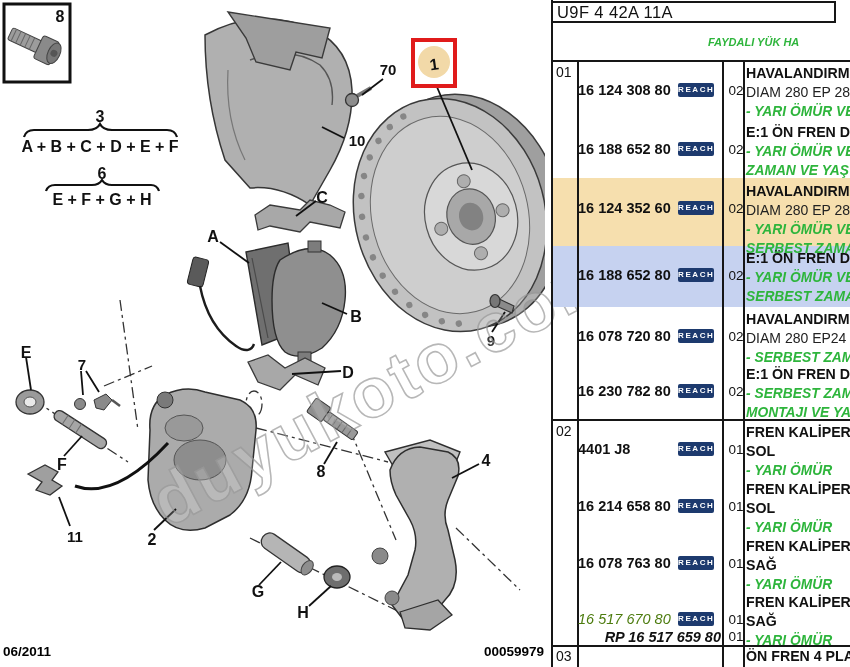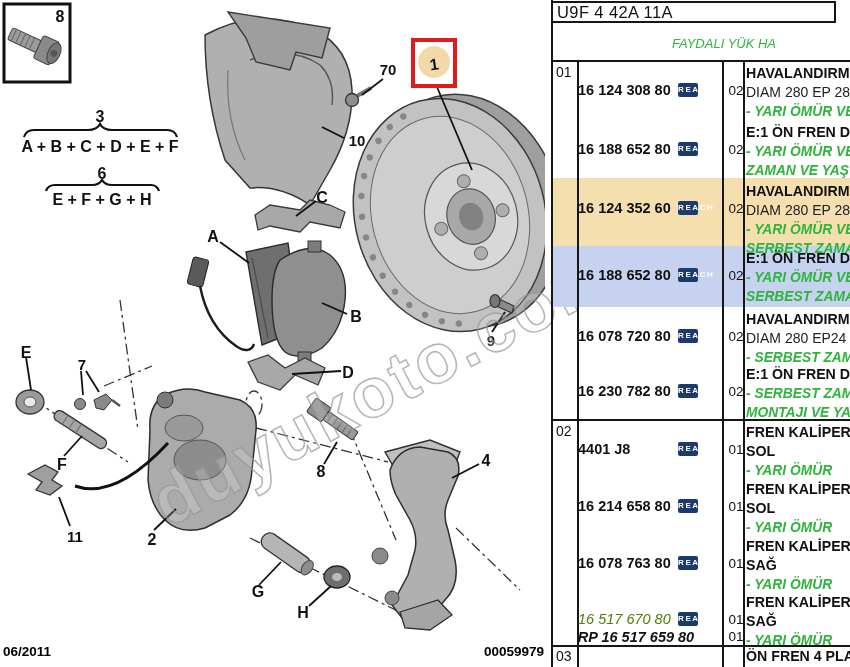--- a/index.html
+++ b/index.html
@@ -9,29 +9,29 @@
   .abs{position:absolute}
   #diagram{left:0;top:0;z-index:1}
   #wm{left:0;top:0;z-index:2;pointer-events:none}
   #table-layer{left:0;top:0;width:850px;height:667px;z-index:3}
   #table-layer>*{position:absolute}
   .band{z-index:1}
   .vline,.hline{background:#161616;z-index:3}
   .txt{z-index:4}
   .hdr-code{left:557px;top:3px;font-size:16.5px;white-space:nowrap;letter-spacing:.4px}
   .hdr-code b{font-weight:normal}
-  .hdr-banner{left:672px;top:36px;font-size:13px;font-weight:normal;font-style:italic;
+  .hdr-banner{left:708px;top:36px;font-size:11px;font-weight:bold;font-style:italic;
               color:var(--green);white-space:nowrap}
   .ref{left:556px;font-size:14px;z-index:4}
   .part{left:551px;width:299px;height:0;z-index:4}
   .part>div{position:absolute;white-space:nowrap}
   .pnum{left:27px;top:20px;font-weight:bold;font-size:14.5px}
   .pnum.gray{color:#4d7c0f;font-style:italic;font-weight:normal}
-  .rpnum{left:0;top:38px;width:170px;text-align:center;font-weight:bold;font-style:italic;font-size:14.5px}
-  .badge{left:127px;top:21px;width:20px;height:14px;background:var(--reach);color:#fff;
+  .rpnum{left:0;top:38px;width:170px;text-align:right;font-weight:bold;font-style:italic;font-size:14.5px}
+  .badge{left:127px;top:21px;width:36px;height:14px;background:var(--reach);color:#fff;
          font-size:8px;font-weight:bold;letter-spacing:1.6px;text-align:center;
          line-height:14px;border-radius:2px}
   .qty{left:170px;top:21px;width:30px;text-align:center;font-size:13.5px}
   .qty2{top:38px}
   .desc{left:195px;top:2px}
   .dl{line-height:19px;font-size:14px;white-space:nowrap}
   .dl.b{font-weight:bold;font-size:14.2px}
   .dl.n{color:#222}
   .dl.g{color:var(--green);font-style:italic;font-weight:bold;font-size:13.8px}
   .s03{left:746px;top:648px;font-weight:bold;font-size:14.2px;white-space:nowrap;z-index:4}

